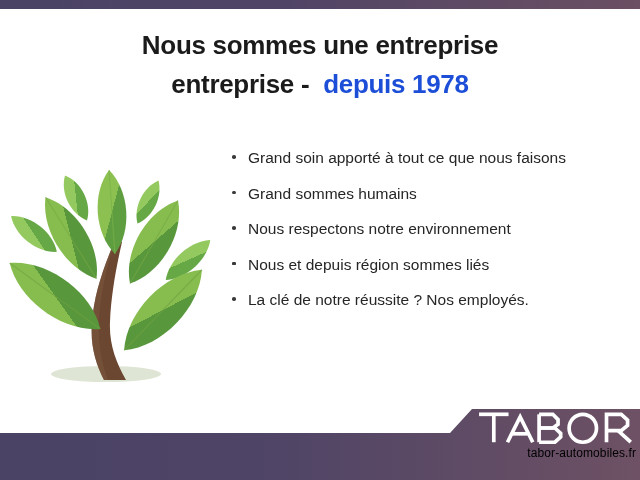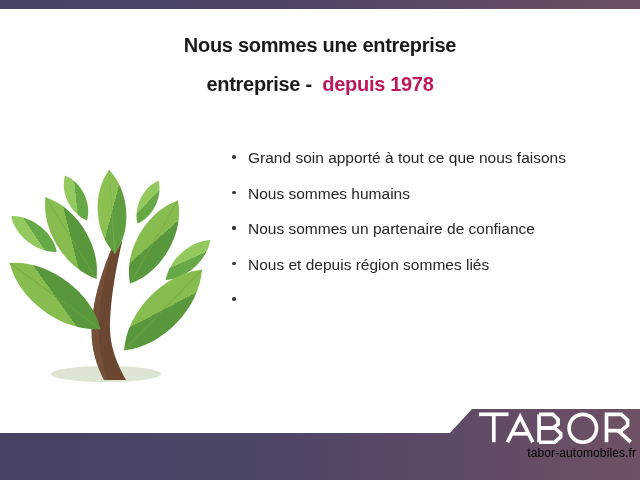--- a/index.html
+++ b/index.html
@@ -30,32 +30,32 @@
     background: linear-gradient(to right, #4a4366 0%, #504466 45%, #5e4a64 72%, #6b4f63 100%);
   }
 
   
   .headline {
     position: absolute;
     left: 0;
     top: 26px;
     width: 640px;
     text-align: center;
-    font-size: 20px;
+    font-size: 26px;
     font-weight: bold;
     line-height: 39px;
     color: #1b1b1b;
     letter-spacing: -0.3px;
   }
   .headline .line {
     display: block;
     white-space: pre;
   }
   .headline .accent {
-    color: #be185d;
+    color: #1d4ed8;
   }
 
   
   .bullets {
     position: absolute;
     left: 231px;
     top: 148px;
     width: 400px;
     margin: 0;
     padding: 0;
@@ -210,35 +210,36 @@
     </svg>
   </div>
 
   <ul class="bullets">
     <li>
       <span class="dot"></span>
       <span>Grand soin apporté à tout ce que nous faisons</span>
     </li>
     <li>
       <span class="dot"></span>
-      <span>Nous sommes humains</span>
-    </li>
-    <li>
-      <span class="dot"></span>
-    </li>
-    <li>
-      <span class="dot"></span>
-      <span>Nous sommes un partenaire de confiance</span>
+      <span>Grand sommes humains</span>
+    </li>
+    <li>
+      <span class="dot"></span>
+      <span>Nous respectons notre environnement</span>
+    </li>
+    <li>
+      <span class="dot"></span>
     </li>
     <li>
       <span class="dot"></span>
       <span>Nous et depuis région sommes liés</span>
     </li>
     <li>
       <span class="dot"></span>
+      <span>La clé de notre réussite ? Nos employés.</span>
     </li>
   </ul>
 
   <div class="footer">
     <svg width="640" height="75" viewBox="0 0 640 75" xmlns="http://www.w3.org/2000/svg">
       <defs>
         <linearGradient id="footg" x1="0" y1="0" x2="1" y2="0">
           <stop offset="0%" stop-color="#4a4366"></stop>
           <stop offset="40%" stop-color="#4e4466"></stop>
           <stop offset="68%" stop-color="#5c4a65"></stop>

